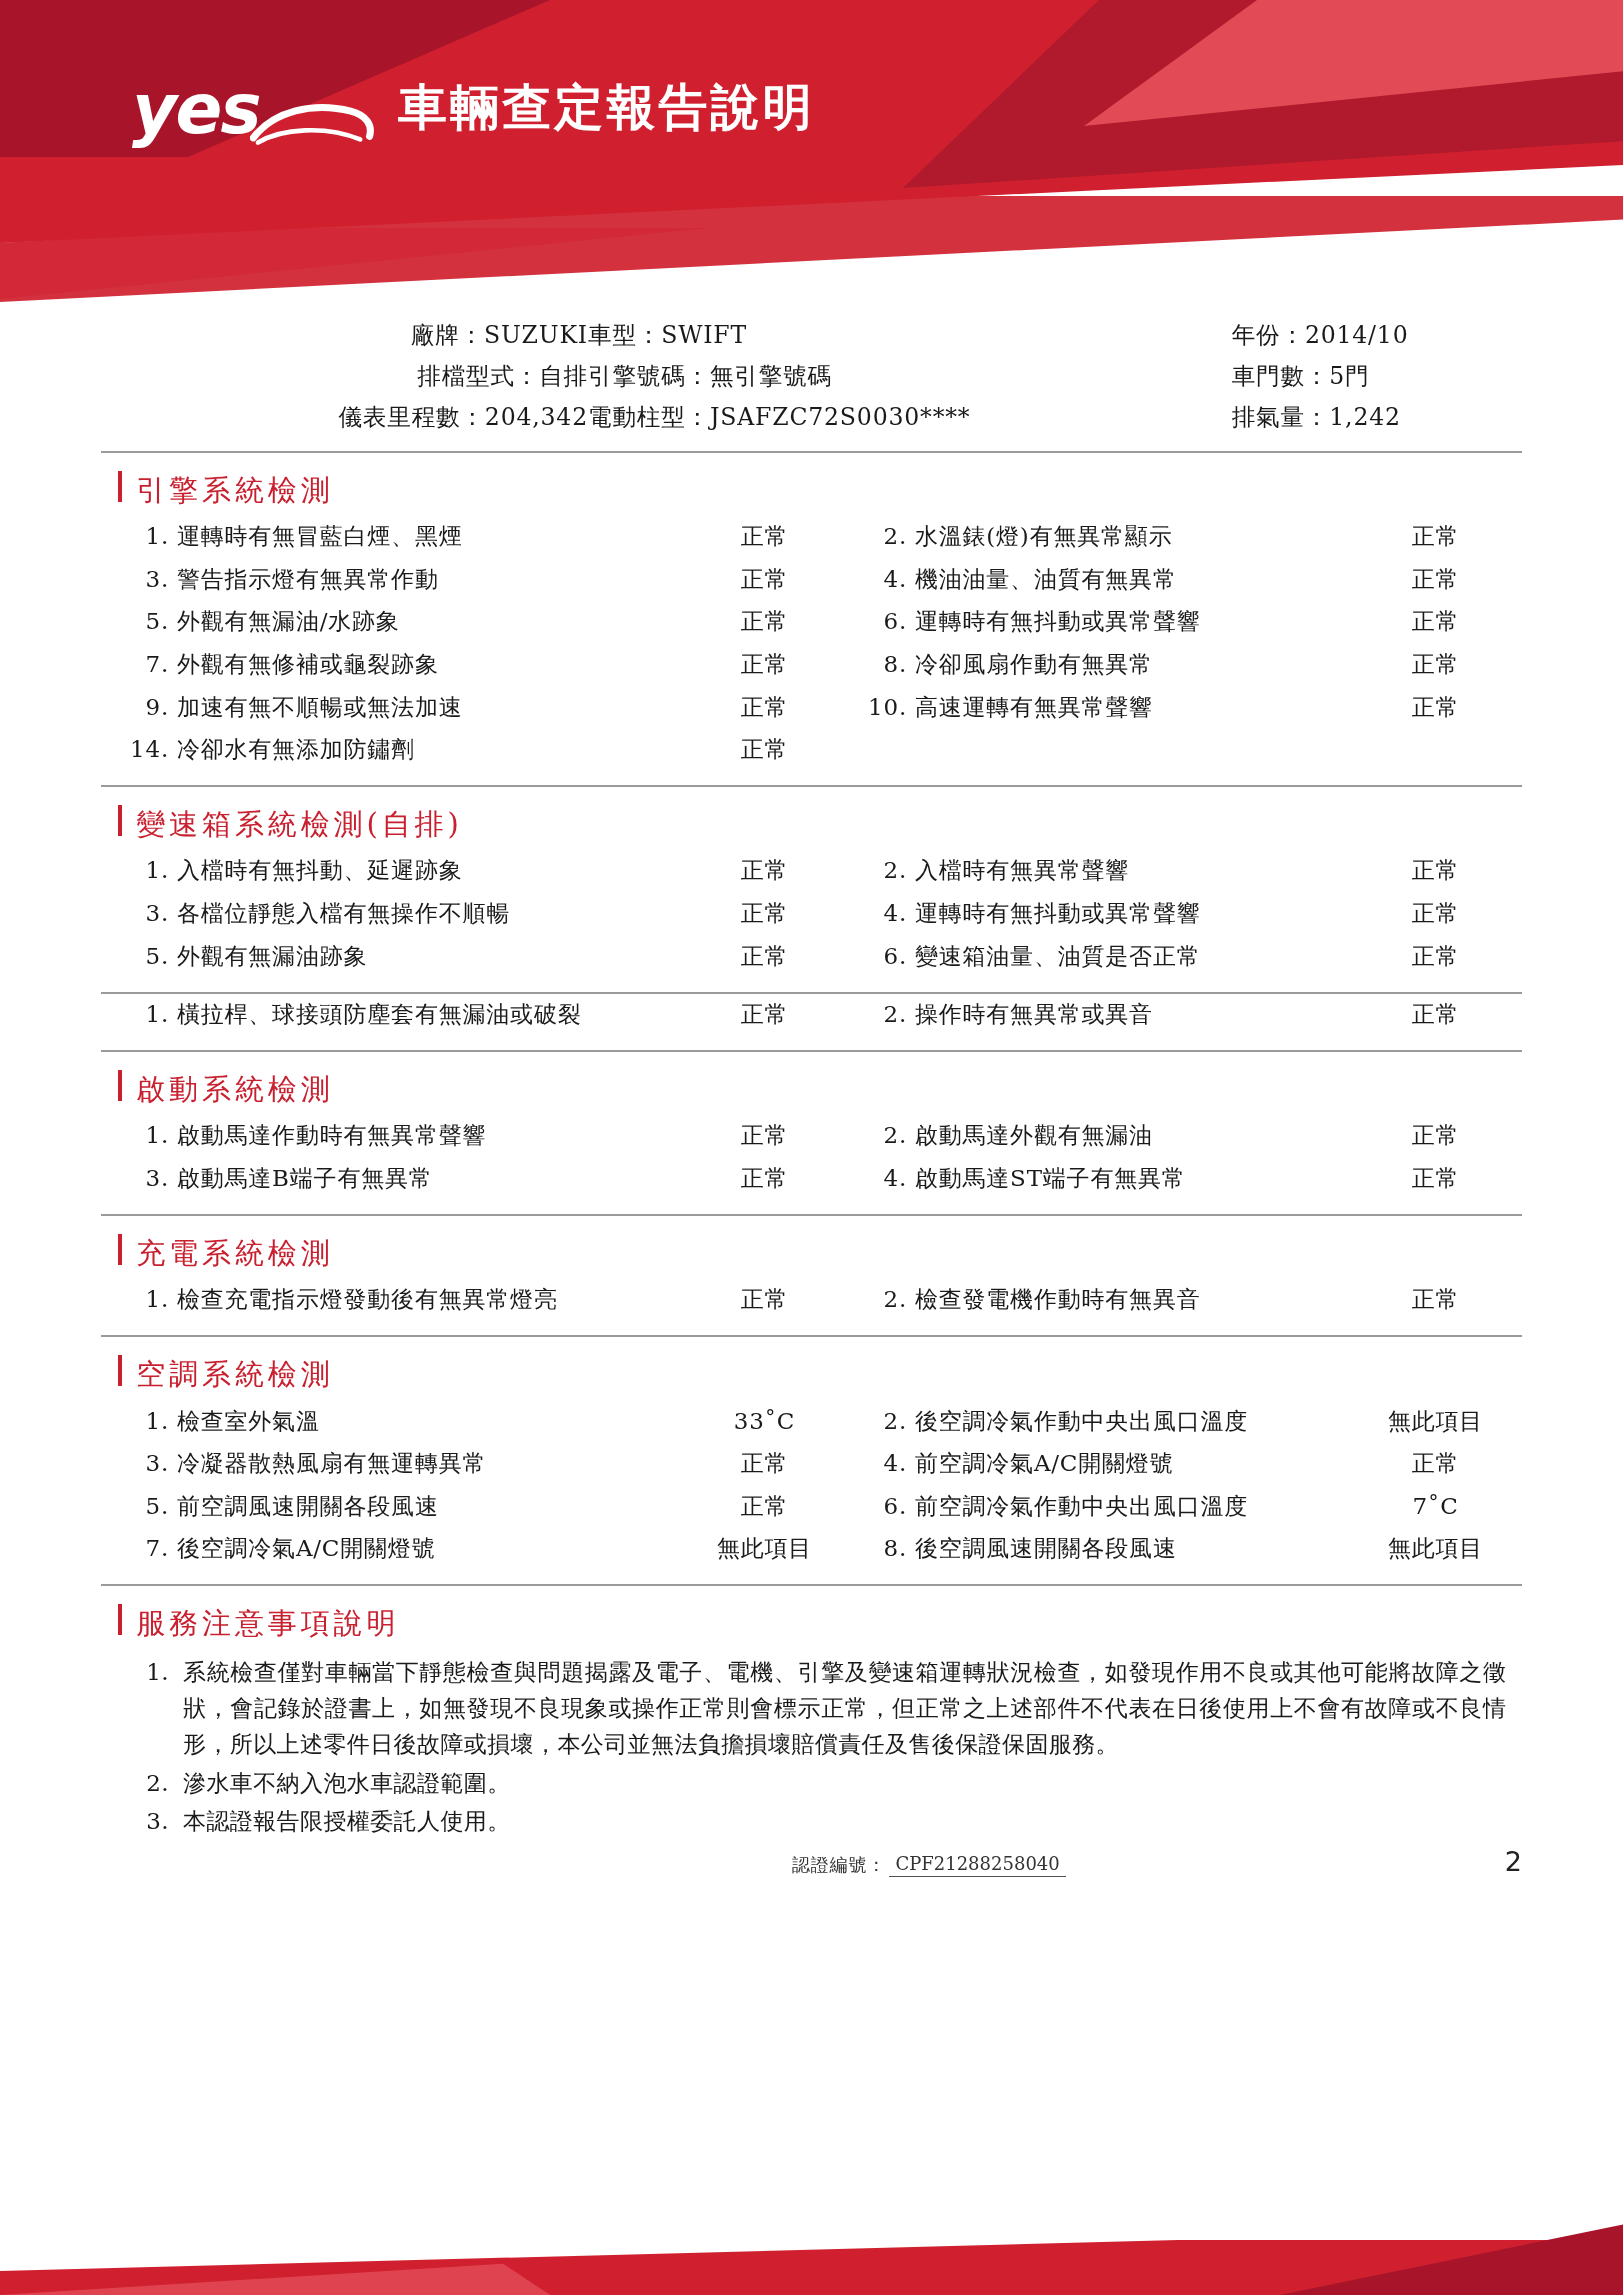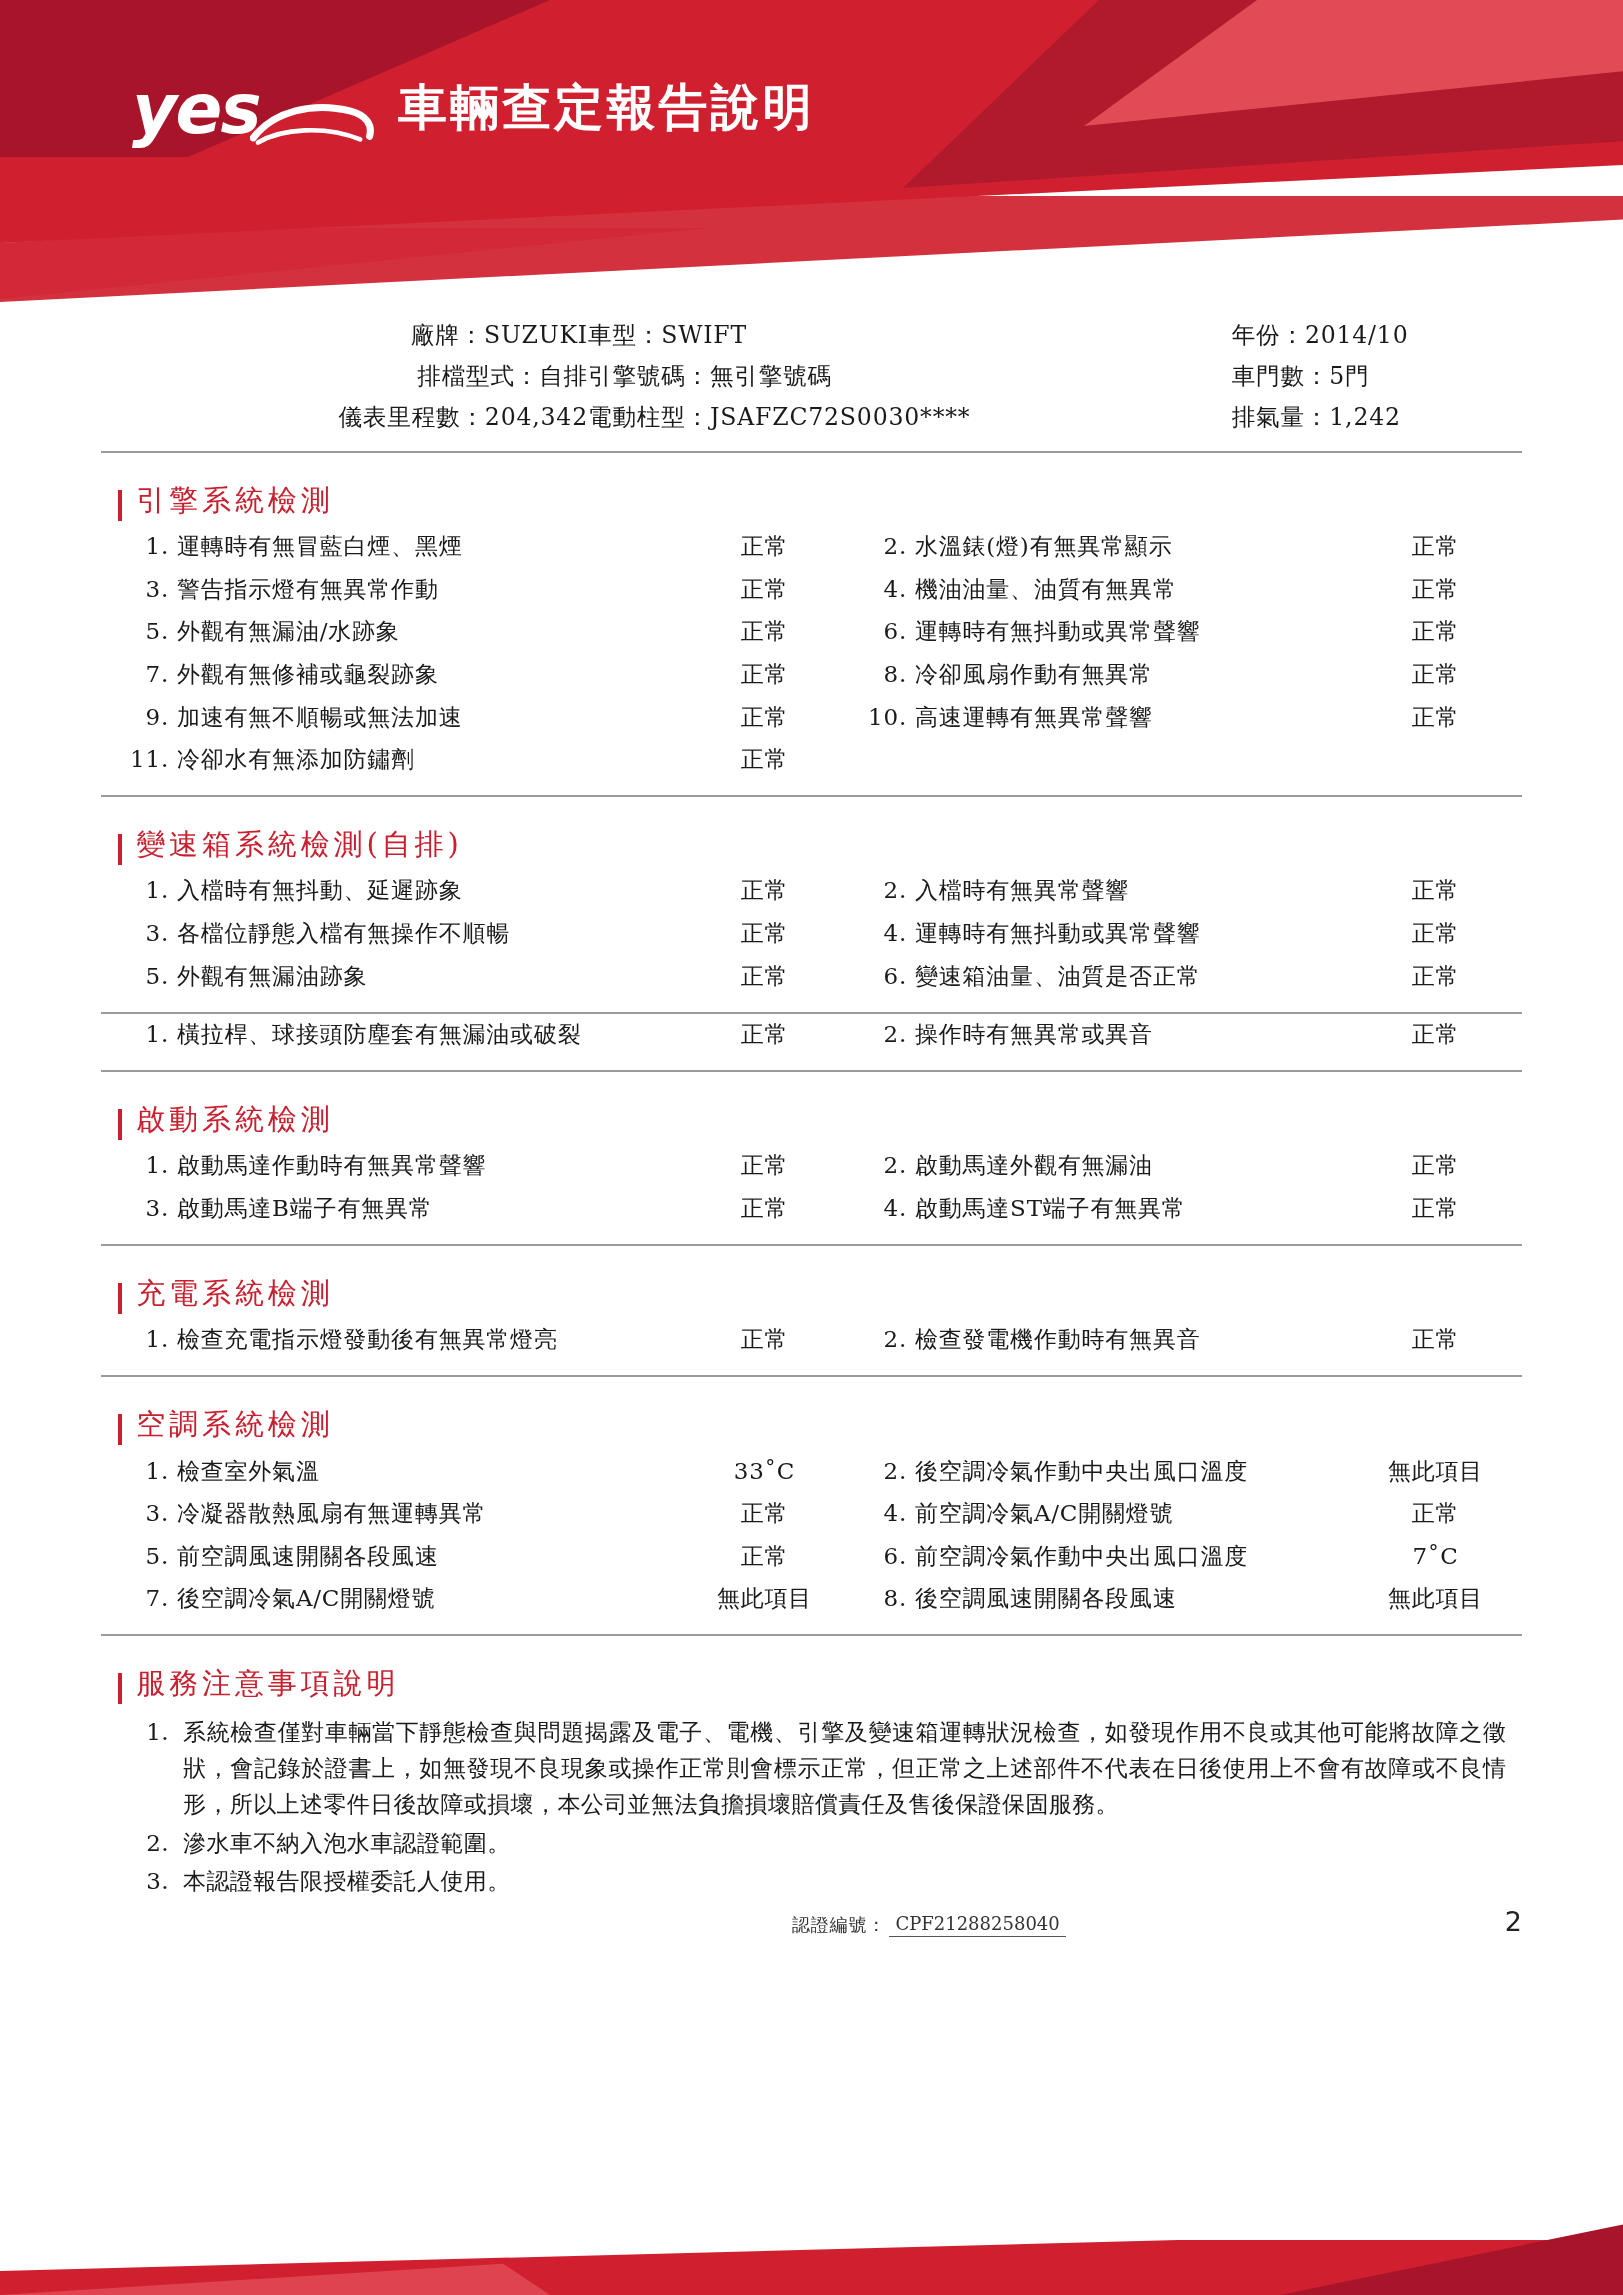--- a/index.html
+++ b/index.html
@@ -126,22 +126,22 @@
     padding: 7.9px 0 9.4px 0;
     letter-spacing: 0.8px;
   }
   .vi-c1 { width: 487px; padding-left: 31px; box-sizing: border-box; text-align: right; }
   .vi-c2 { width: 628px; }
   .vi-c3 { flex: 1; padding-left: 15.7px; }
 
   
   .section-head {
     display: flex;
-    align-items: flex-end;
-    margin-top: 28px;
+    align-items: flex-start;
+    margin-top: 18px;
     margin-bottom: 4.7px;
     padding-left: 17.3px;
   }
   .sec-bar {
     width: 3.9px;
     height: 31px;
     background: #c8202f;
     margin-right: 14px;
     flex: none;
   }
@@ -379,21 +379,21 @@
           <span class="val">正常</span>
         </div>
       <div class="cell c-right">
           <span class="num">10.</span>
           <span class="label">高速運轉有無異常聲響</span>
           <span class="val-right">正常</span>
         </div>
     </div>
     <div class="check-row">
       <div class="cell c-left">
-          <span class="num">11.</span>
+          <span class="num">14.</span>
           <span class="label">冷卻水有無添加防鏽劑</span>
           <span class="val">正常</span>
         </div>
       <div class="cell c-right"></div>
     </div>
   </div>
 
   <div class="section-head">
     <div class="sec-bar"></div>
     <div class="sec-title">變速箱系統檢測(自排)</div>

